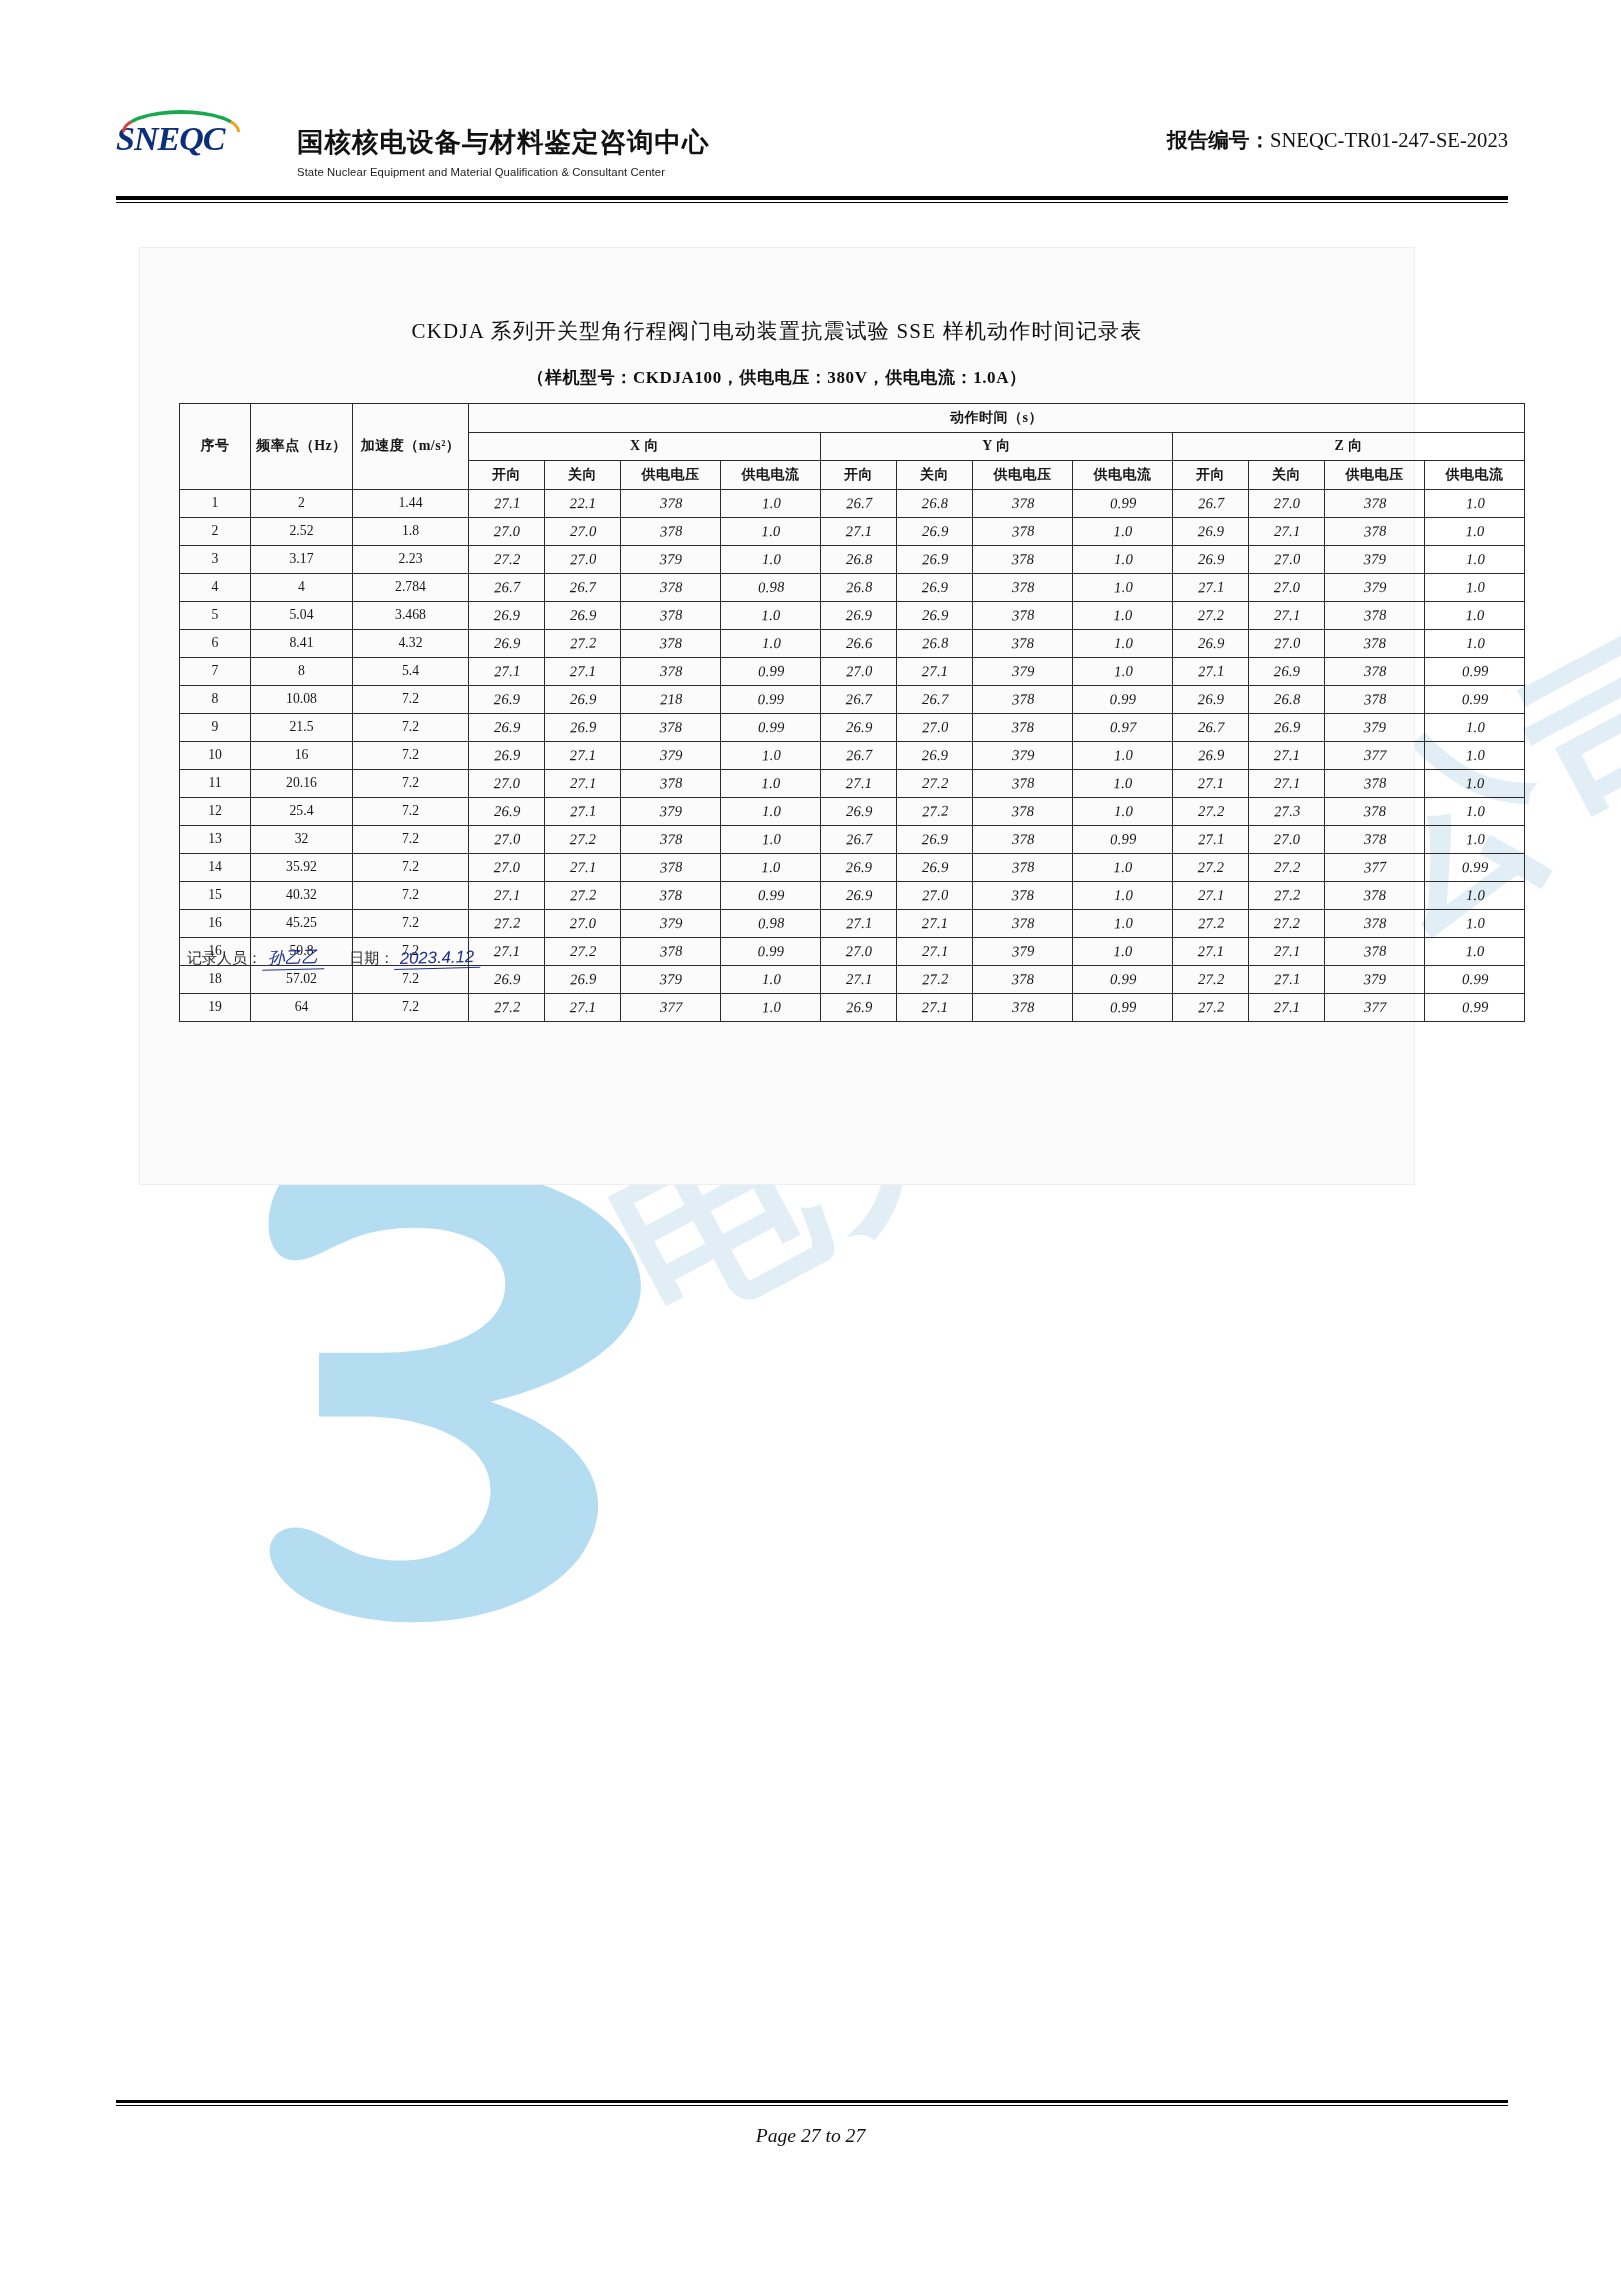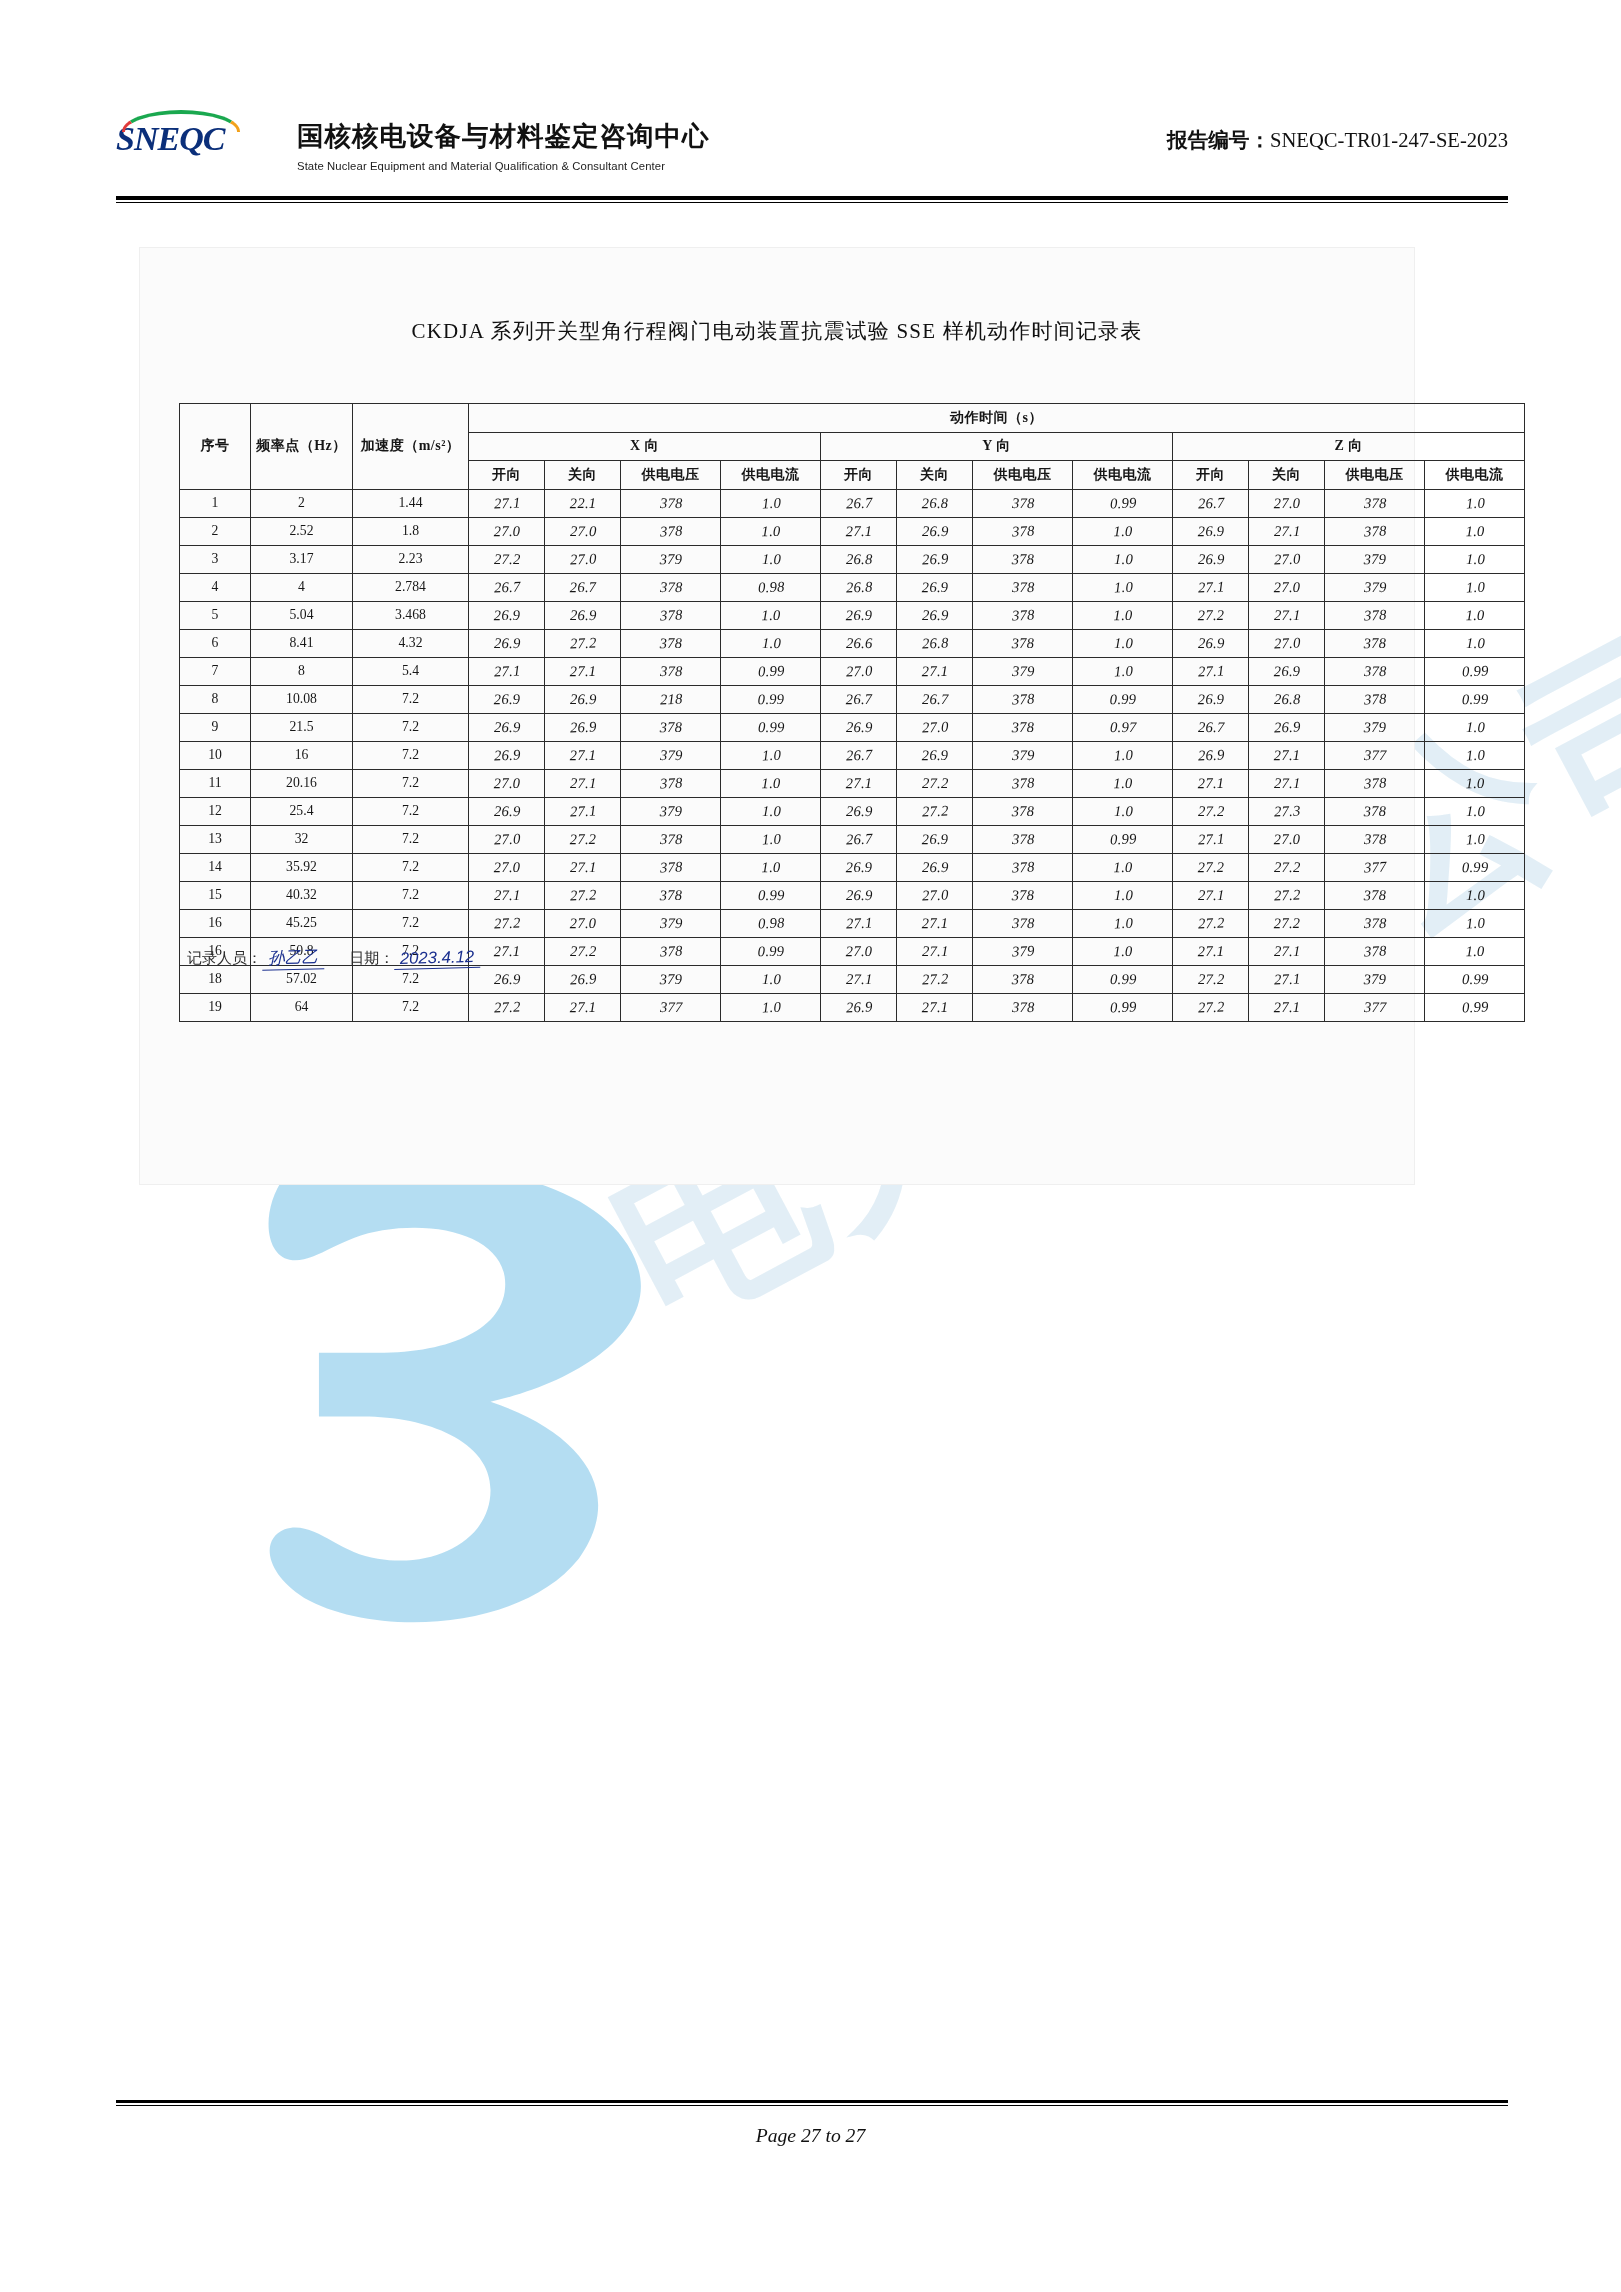--- a/index.html
+++ b/index.html
@@ -49,21 +49,21 @@
     border-top-right-radius: 59px 21.6px;
     border-top: 4.9px solid #1aa84f;
     border-left: 3.9px solid #e03a3a;
     border-right: 3.9px solid #f2a11b;
     border-bottom: none;
     box-sizing: border-box;
   }
   .org-names {
     position: absolute;
     left: 181px;
-    top: 8px;
+    top: 14px;
   }
   .org-cn {
     font-family: "Liberation Serif", serif;
     font-weight: bold;
     font-size: 26.5px;
     color: #111;
     letter-spacing: 1px;
   }
   .org-en {
     font-family: "Liberation Sans", sans-serif;
@@ -280,20 +280,21 @@
 
 <div class="watermark">
   <svg class="wm-swoosh" viewBox="0 0 560 520">
     <path d="M120 40 C 250 10, 420 30, 470 110 C 520 190, 420 250, 330 270 C 420 300, 470 360, 420 430 C 360 505, 210 510, 140 470 C 100 445, 95 410, 120 400 C 150 390, 175 425, 215 430 C 275 440, 330 410, 330 360 C 330 310, 265 285, 200 285 L 155 285 L 155 220 L 215 220 C 290 220, 345 195, 345 150 C 345 105, 285 85, 220 95 C 175 102, 150 130, 125 125 C 100 120, 95 75, 120 40 Z" fill="#a8d8f0"></path>
   </svg>
   <div class="wm-cn">电力有限公司</div>
 </div>
 
 <div class="scan-sheet">
   <div class="sheet-title">CKDJA 系列开关型角行程阀门电动装置抗震试验 SSE 样机动作时间记录表</div>
+  <div class="sheet-subtitle">（样机型号：CKDJA100，供电电压：380V，供电电流：1.0A）</div>
 
   <table class="record">
     <colgroup>
       <col style="width:71px">
       <col style="width:102px">
       <col style="width:116px">
       <col style="width:76px">
         <col style="width:76px">
         <col style="width:100px">
         <col style="width:100px">

